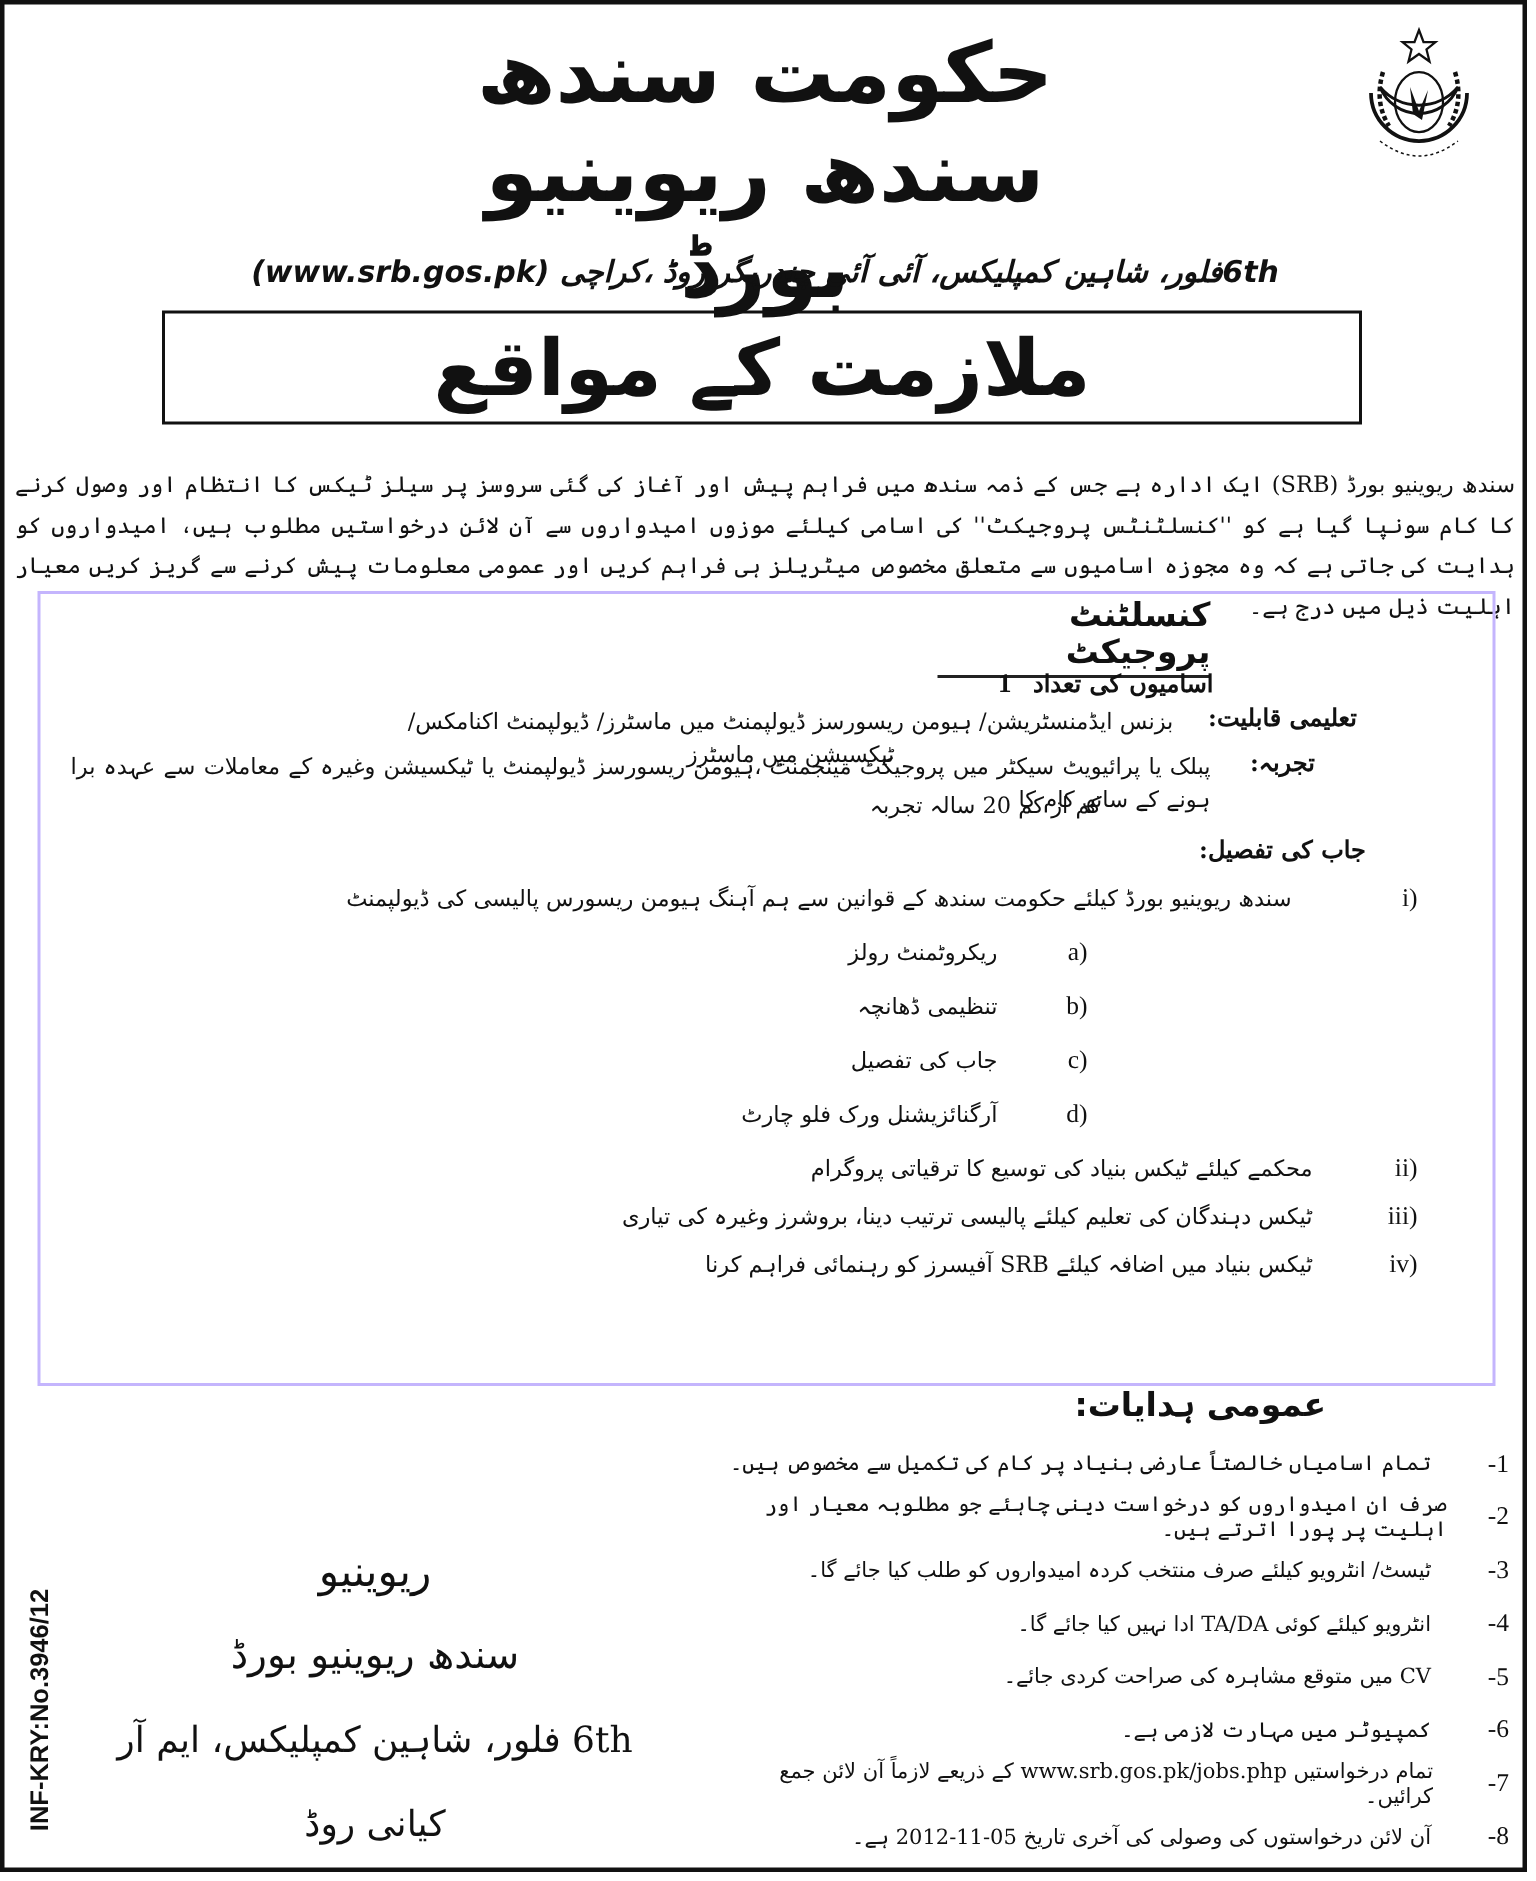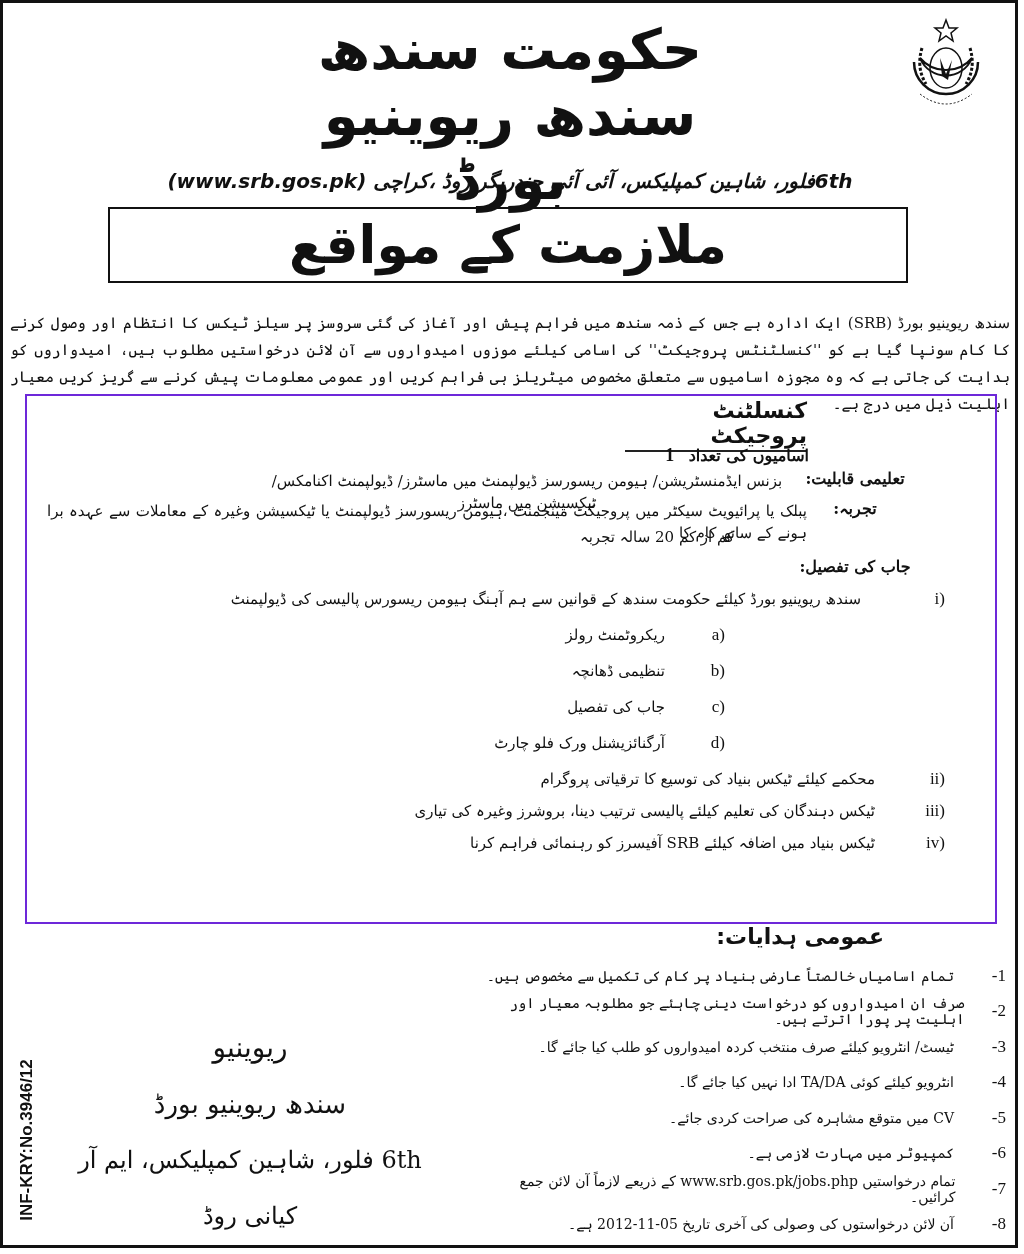--- a/index.html
+++ b/index.html
@@ -9,21 +9,21 @@
 
   .logo { position:absolute; left:906px; top:18px; width:80px; height:92px; }
   .title1 { position:absolute; left:300px; top:18px; width:420px; text-align:center; font-size:56px; font-weight:bold; line-height:64px; }
   .title2 { position:absolute; left:300px; top:84px; width:420px; text-align:center; font-size:56px; font-weight:bold; line-height:64px; }
   .address { position:absolute; left:140px; top:166px; width:740px; text-align:center; font-size:20px; font-weight:bold; line-height:30px;font-style:italic; }
 
   .banner { position:absolute; left:108px; top:207px; width:800px; height:76px; border:2px solid #111; box-sizing:border-box; display:flex; align-items:center; justify-content:center; font-size:52px; font-weight:bold; letter-spacing:8px; }
 
   .intro { position:absolute; left:10px; top:310px; width:1000px; font-size:15px; line-height:27px; text-align:justify; font-family:"DejaVu Serif", serif; }
 
-  .box { position:absolute; left:25px; top:394px; width:972px; height:530px; border:2px solid #6d28d9; box-sizing:border-box; }
+  .box { position:absolute; left:25px; top:394px; width:972px; height:530px; border:2px solid #c4b5fd; box-sizing:border-box; }
   .box-head { position:absolute; right:188px; top:2px; font-size:22px; font-weight:bold; border-bottom:2px solid #222; padding-bottom:2px; padding-left:4px; width:178px; text-align:right; }
   .row { position:absolute; font-family:"DejaVu Serif", serif; font-size:15px; line-height:22px;text-align:center; }
   .lbl { font-weight:bold; font-size:16px; }
   .num { font-weight:bold; font-family:"Liberation Serif", serif; font-size:18px; }
   .item { position:absolute; display:flex; direction:rtl; font-family:"DejaVu Serif", serif; font-size:15px; line-height:22px; }
   .item .mk { font-family:"Liberation Serif", serif; font-size:17px; width:40px; text-align:right; direction:ltr; }
 
   .gen-head { position:absolute; right:140px; top:924px; font-size:22px; font-weight:bold; }
   .gen-list { position:absolute; right:18px; top:958px; width:520px; }
   .gen-item { display:flex; direction:rtl; font-family:"DejaVu Serif", serif; font-size:14px; height:35.5px; align-items:center; }

